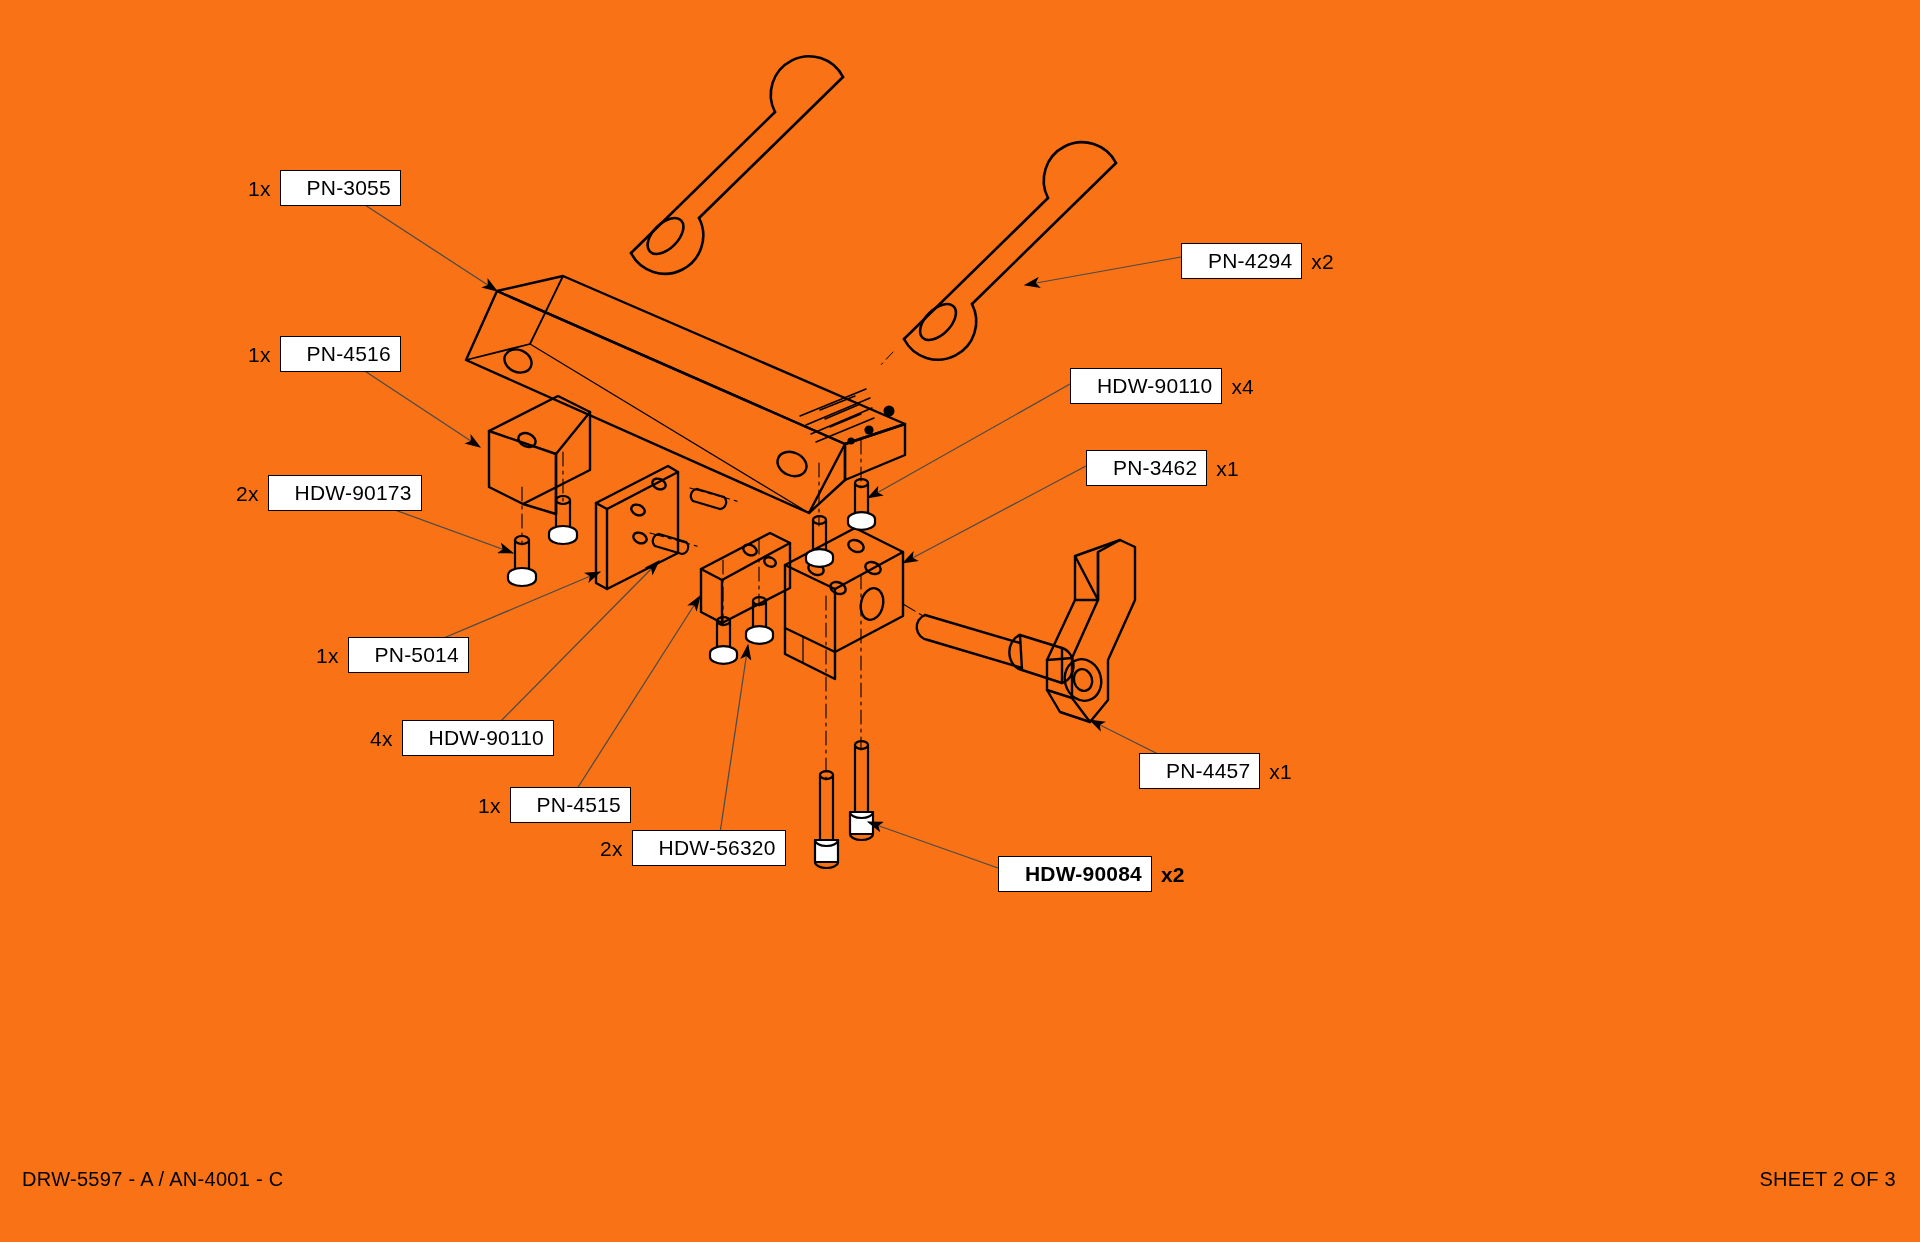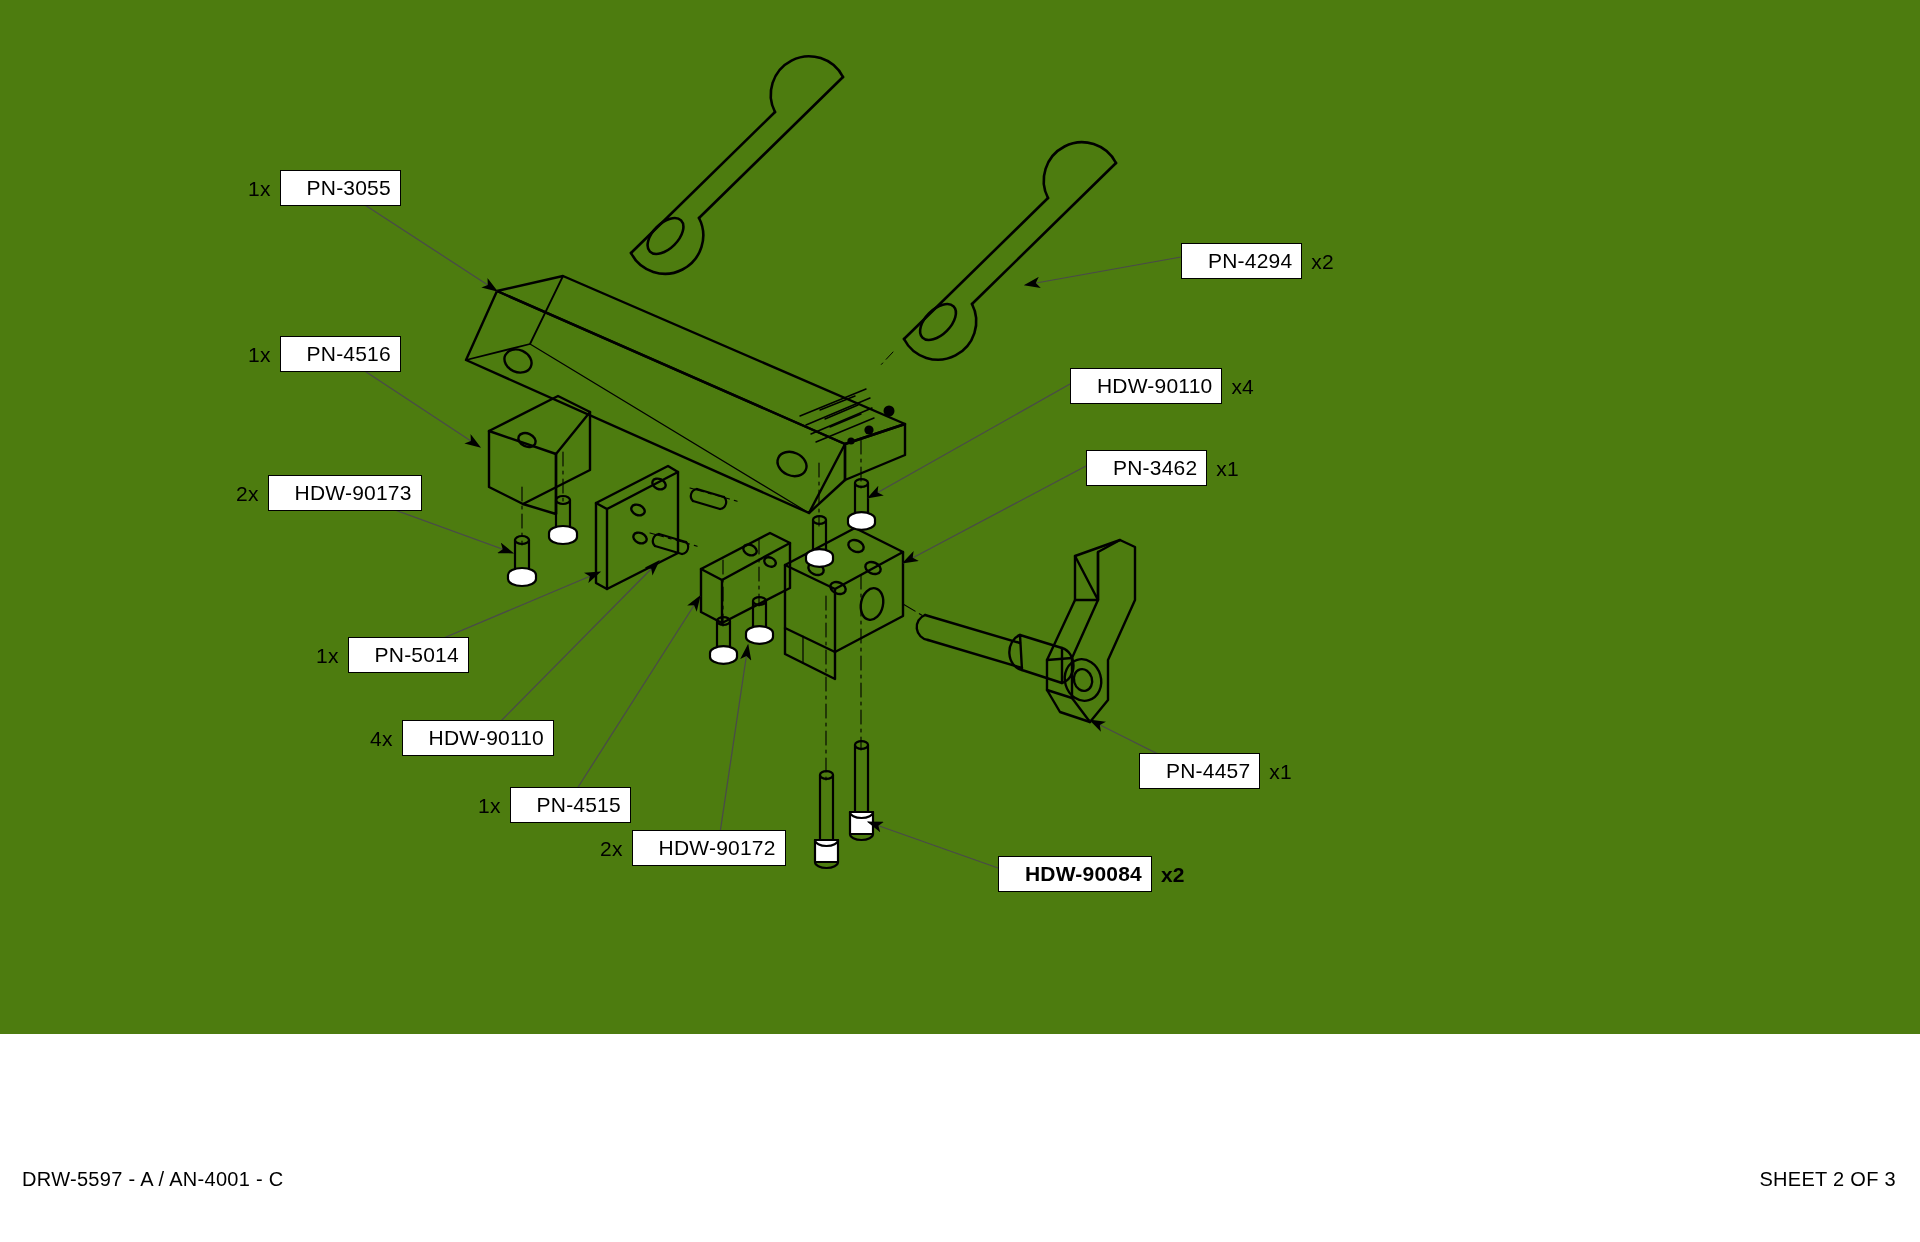--- a/index.html
+++ b/index.html
@@ -12,22 +12,22 @@
     height: 1242px;
     font-family: "Liberation Sans", sans-serif;
     color: #000000;
     overflow: hidden;
     position: relative;
   }
   #sheet {
     position: absolute;
     left: 0; top: 0;
     width: 1920px;
-    height: 1034px;
-    background: #4d7c0f;
+    height: 1242px;
+    background: #f97316;
   }
   svg.canvas {
     position: absolute;
     left: 0; top: 0;
     width: 1920px;
     height: 1242px;
   }
   
   .callout {
     position: absolute;
@@ -307,21 +307,21 @@
     <span class="pn">HDW-90110</span>
   </div>
 
   <div class="callout" style="left:478px; top:787px;">
     <span class="qty">1x</span>
     <span class="pn">PN-4515</span>
   </div>
 
   <div class="callout" style="left:600px; top:830px;">
     <span class="qty">2x</span>
-    <span class="pn">HDW-90172</span>
+    <span class="pn">HDW-56320</span>
   </div>
 
   <div class="callout" style="left:998px; top:856px;font-weight:bold;">
     <span class="pn">HDW-90084</span>
     <span class="qty post">x2</span>
   </div>
 
   <div class="callout" style="left:1139px; top:753px;align-items:center;">
     <span class="pn">PN-4457</span>
     <span class="qty post">x1</span>

